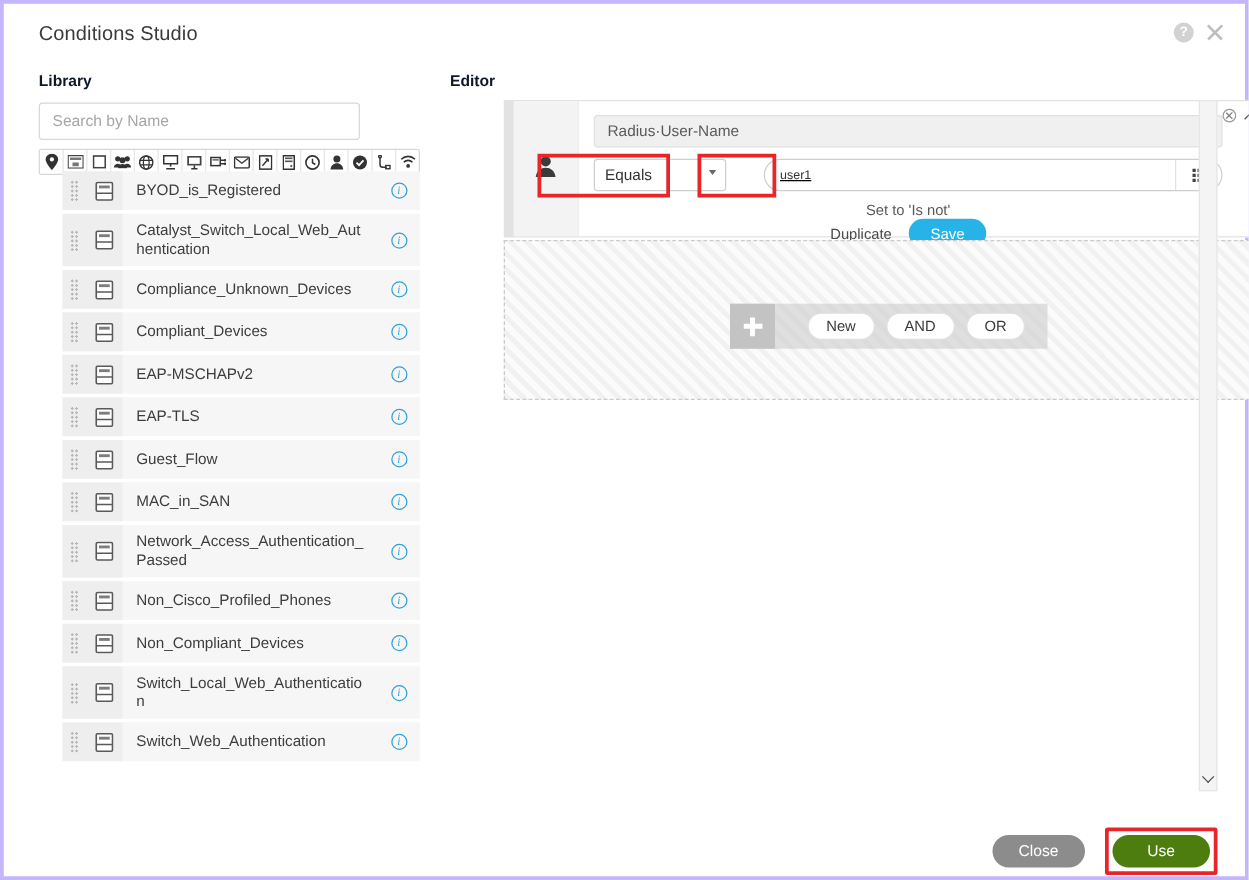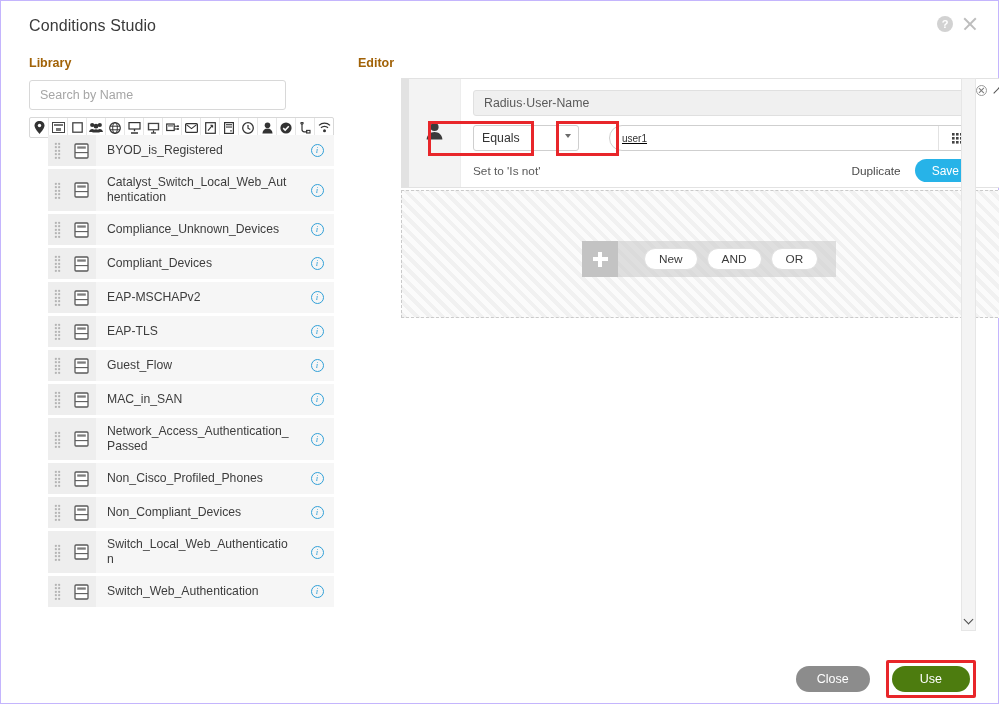--- a/index.html
+++ b/index.html
@@ -7,21 +7,21 @@
     margin: 0; padding: 0;
     width: 999px; height: 704px;
     background: #ffffff;
     font-family: "Liberation Sans", sans-serif;
     overflow: hidden;
   }
   .page {
     position: relative;
     width: 999px; height: 704px;
     background: #ffffff;
-    border: 1px solid #c4b5fd;
+    border: 3px solid #c4b5fd;
   }
 
   
   .header {
     position: absolute; left: 0; top: 0; width: 999px; height: 40px;
   }
   .title {
     position: absolute; left: 28px; top: 16px;
     font-size: 16px; color: #3a3a3a; letter-spacing: .1px;
   }
@@ -41,21 +41,21 @@
   }
   .close-x::before, .close-x::after {
     content: ""; position: absolute; left: 0; top: 7px;
     width: 16px; height: 1.6px; background: #bdbdbd;
   }
   .close-x::before { transform: rotate(45deg); }
   .close-x::after  { transform: rotate(-45deg); }
 
   
   .sec-label {
-    position: absolute; font-size: 12.5px; font-weight: bold; color: #a16207;
+    position: absolute; font-size: 12.5px; font-weight: bold; color: #0f172a;
   }
   #lib-label { left: 28px; top: 55px; }
   #ed-label  { left: 357px; top: 55px; }
 
   
   .library { position: absolute; left: 28px; top: 79px; width: 305px; }
   .search-box {
     width: 257px; height: 28px;
     border: 1px solid #d8d8d8; border-radius: 3px;
     background: #fff; padding: 14px 10px;
@@ -200,21 +200,21 @@
       linear-gradient(#444 0 0), linear-gradient(#444 0 0), linear-gradient(#444 0 0);
     background-repeat: no-repeat;
     background-size: 2.6px 2.6px;
     background-position:
       0 0, 4.2px 0, 8.4px 0,
       0 4.2px, 4.2px 4.2px, 8.4px 4.2px,
       0 8.4px, 4.2px 8.4px, 8.4px 8.4px;
   }
 
   .row3 {
-    margin-top: 8px; display: flex; align-items: center; justify-content: space-between;
+    margin-top: 8px; display: flex; align-items: center; justify-content: space-between; flex-direction: column;
   }
   .is-not {
     font-size: 11.8px; color: #5a5a5a; cursor: pointer;
   }
   .row3-right { display: flex; align-items: center; gap: 14px; }
   .dup-link { font-size: 11.8px; color: #4a4a4a; cursor: pointer; }
   .save-btn {
     height: 23px; padding: 0 17px; border-radius: 12px;
     background: #27b3e8; color: #fff; border: none;
     font-size: 12px; font-family: "Liberation Sans", sans-serif;

